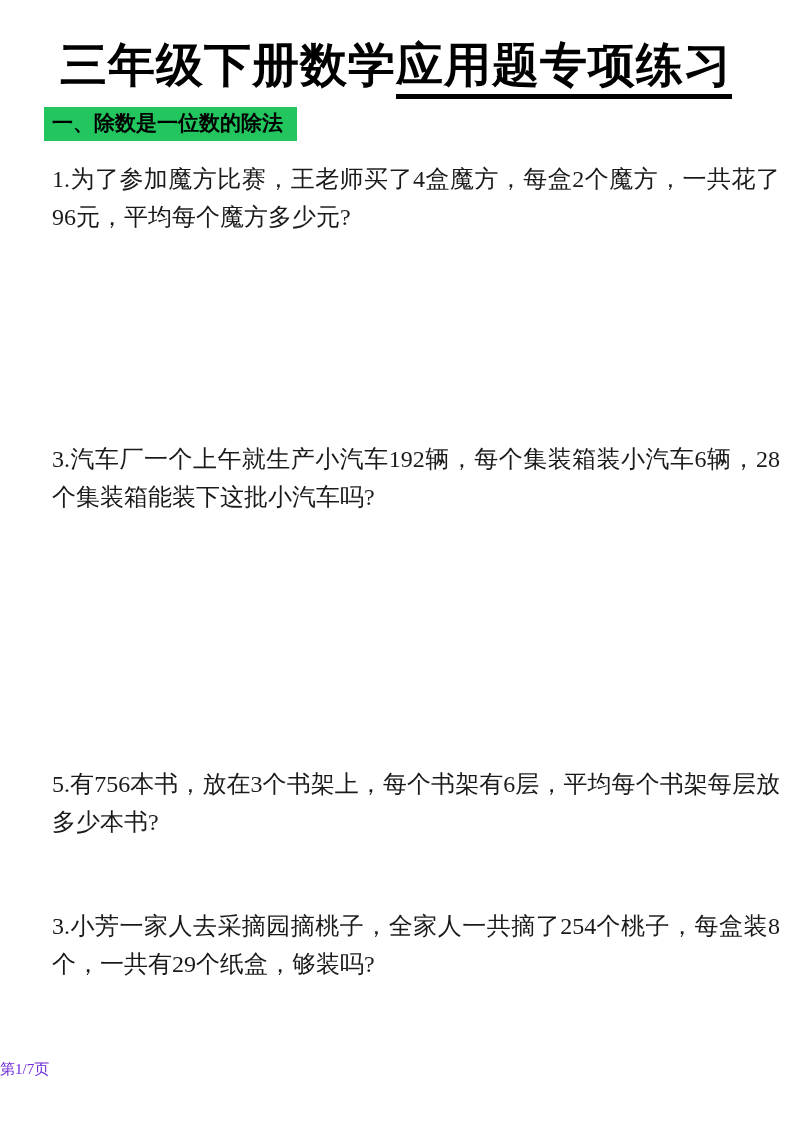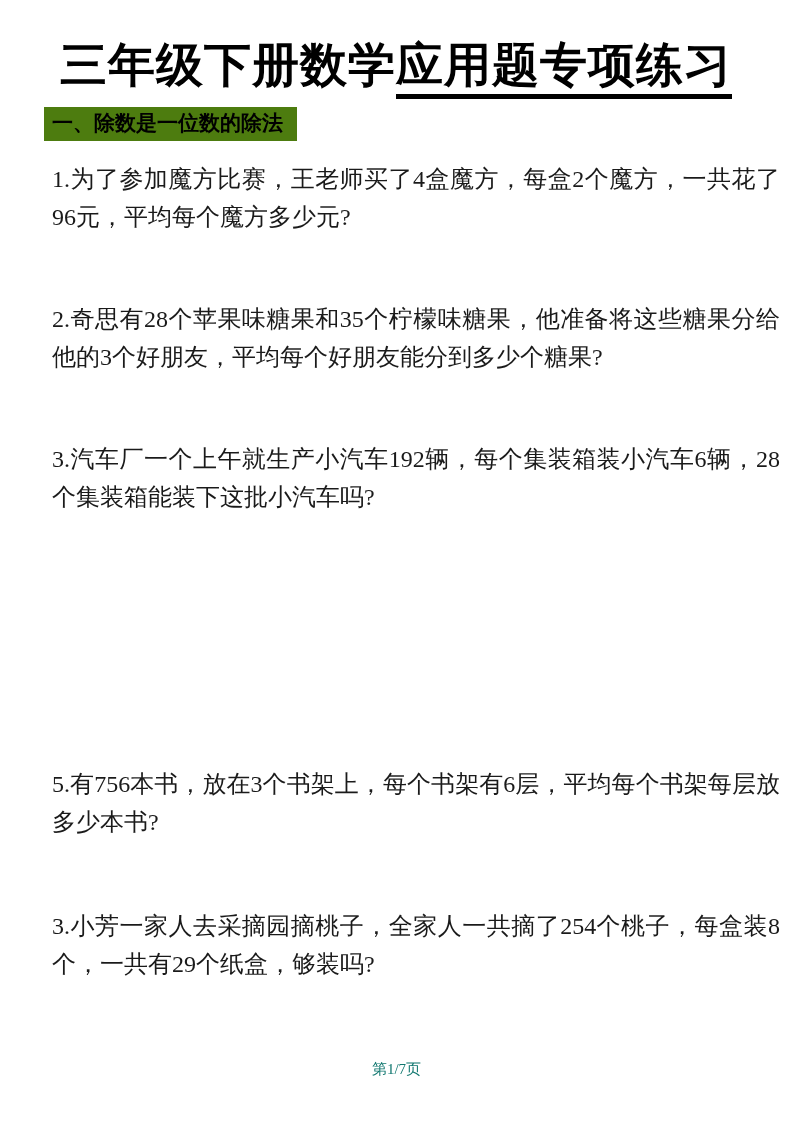--- a/index.html
+++ b/index.html
@@ -32,21 +32,21 @@
   }
   .title .underlined {
     border-bottom: 5px solid #000000;
     padding-bottom: 3px;
   }
   .section-header {
     position: absolute;
     top: 107px;
     left: 44px;
     display: inline-block;
-    background: #4d7c0f;
+    background: #22c55e;
     color: #000000;
     font-size: 21px;
     font-weight: bold;
     padding: 2px 14px 4px 8px;
     font-family: "Liberation Serif", "DejaVu Serif", serif;
   }
   .question {
     position: absolute;
     left: 36px;
     width: 728px;
@@ -60,37 +60,36 @@
   .q2 { top: 284px; }
   .q3 { top: 424px; }
   .q4 { top: 599px; }
   .q5 { top: 749px; }
   .q6 { top: 891px; }
   .footer {
     position: absolute;
     top: 1060px;
     left: 0;
     right: 0;
-    text-align: center;
+    text-align: left;
     font-size: 15px;
-    color: #0f766e;
+    color: #6d28d9;
   }
 </style>
 </head>
 <body>
 
 <div class="page">
 
   <h1 class="title"><span>三年级下册数学</span><span class="underlined">应用题专项练习</span></h1>
 
   <div class="section-header">一、除数是一位数的除法</div>
 
   <p class="question q1">1.为了参加魔方比赛，王老师买了4盒魔方，每盒2个魔方，一共花了96元，平均每个魔方多少元?</p>
 
-  <p class="question q2">2.奇思有28个苹果味糖果和35个柠檬味糖果，他准备将这些糖果分给他的3个好朋友，平均每个好朋友能分到多少个糖果?</p>
 
   <p class="question q3">3.汽车厂一个上午就生产小汽车192辆，每个集装箱装小汽车6辆，28个集装箱能装下这批小汽车吗?</p>
 
 
   <p class="question q5">5.有756本书，放在3个书架上，每个书架有6层，平均每个书架每层放多少本书?</p>
 
   <p class="question q6">3.小芳一家人去采摘园摘桃子，全家人一共摘了254个桃子，每盒装8个，一共有29个纸盒，够装吗?</p>
 
   <div class="footer">第1/7页</div>
 

